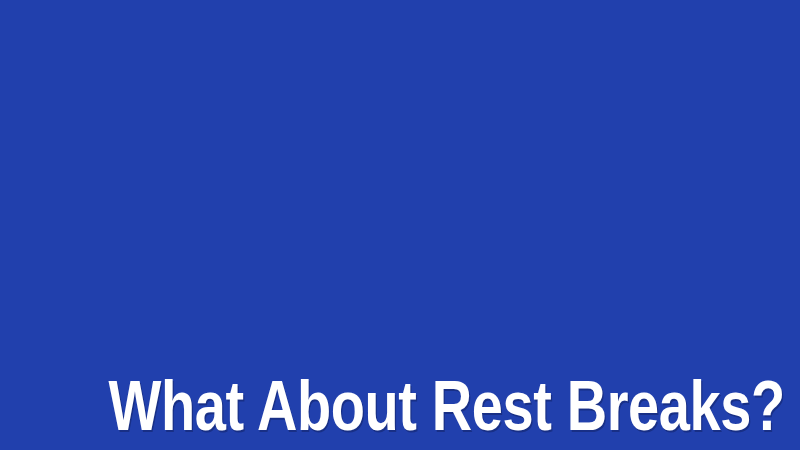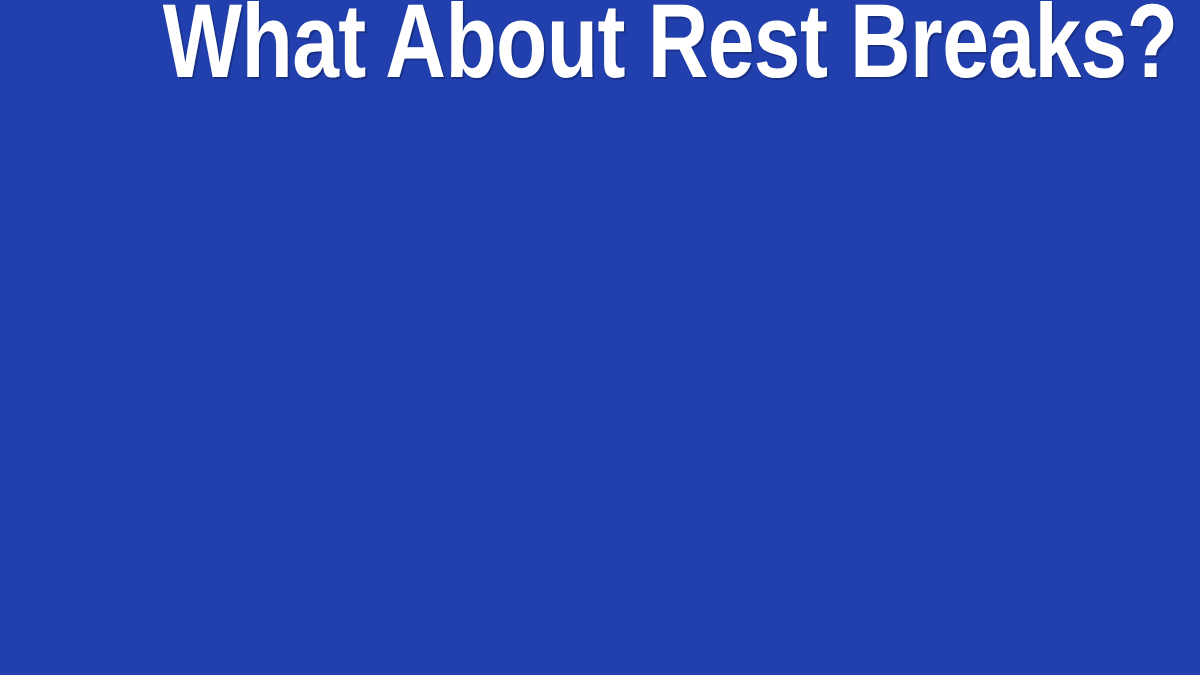--- a/index.html
+++ b/index.html
@@ -14,21 +14,21 @@
     font-family: "Liberation Sans", sans-serif;
   }
 
   
   #slide {
     position: relative;
     width: 800px;
     height: 450px;
     background: #2140ad;
     display: flex;
-    align-items: flex-start;
+    align-items: flex-end;
     justify-content: center;
     box-sizing: border-box;
   }
 
   
   #headline-wrap {
     width: 100%;
     text-align: center;
     padding: 0 24px;
     box-sizing: border-box;

